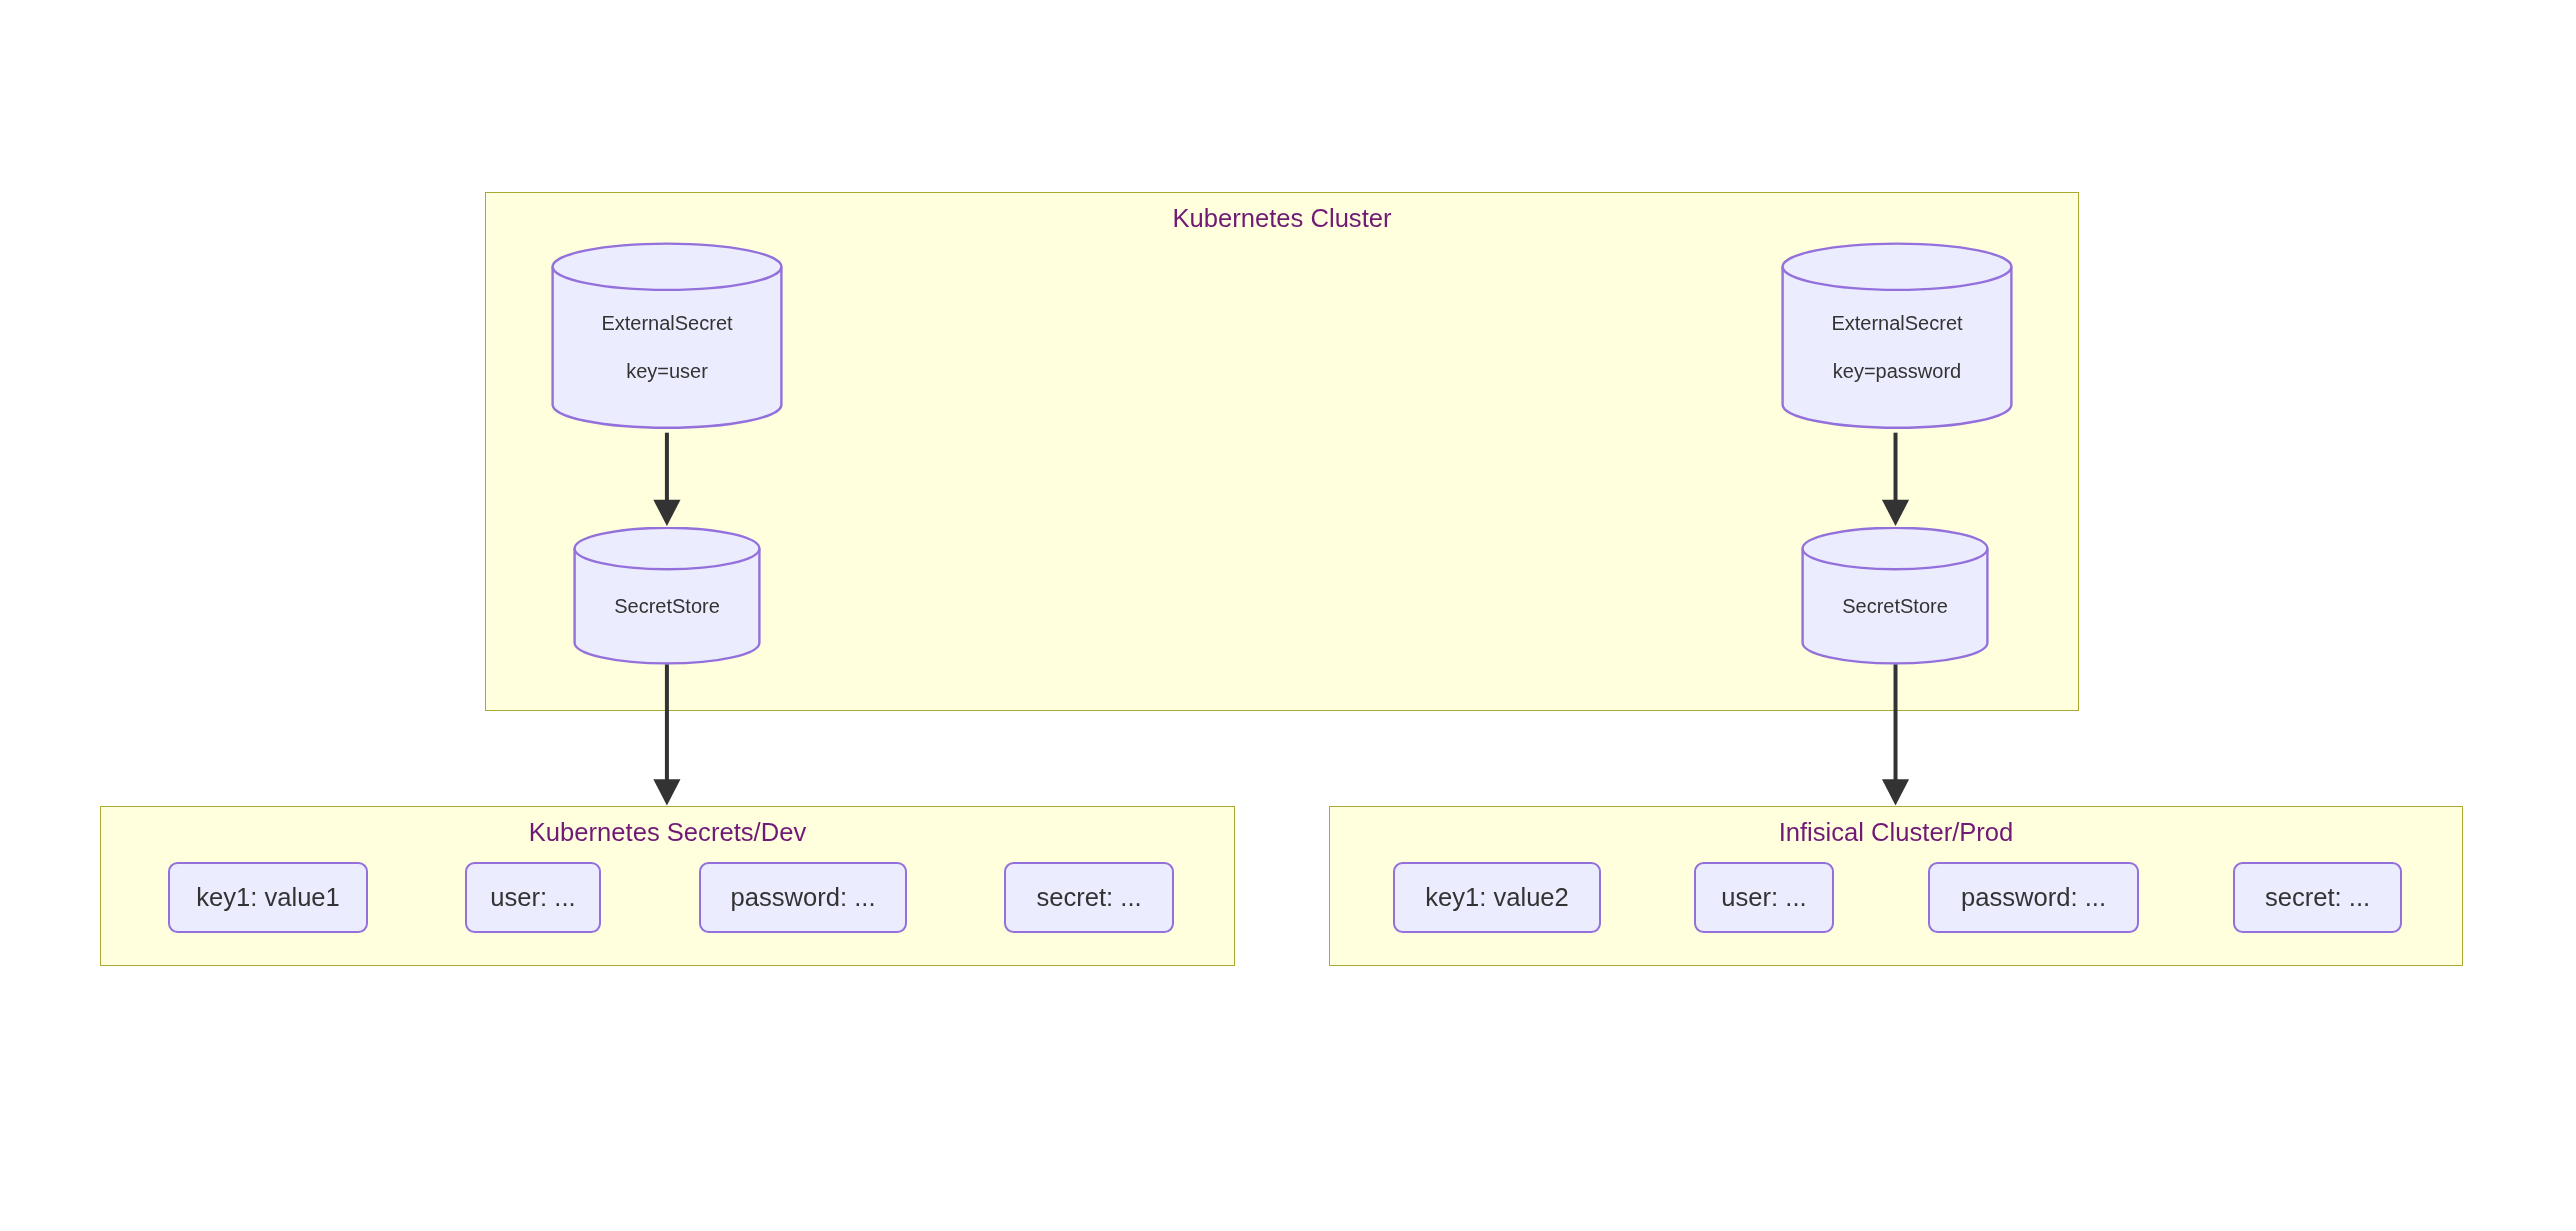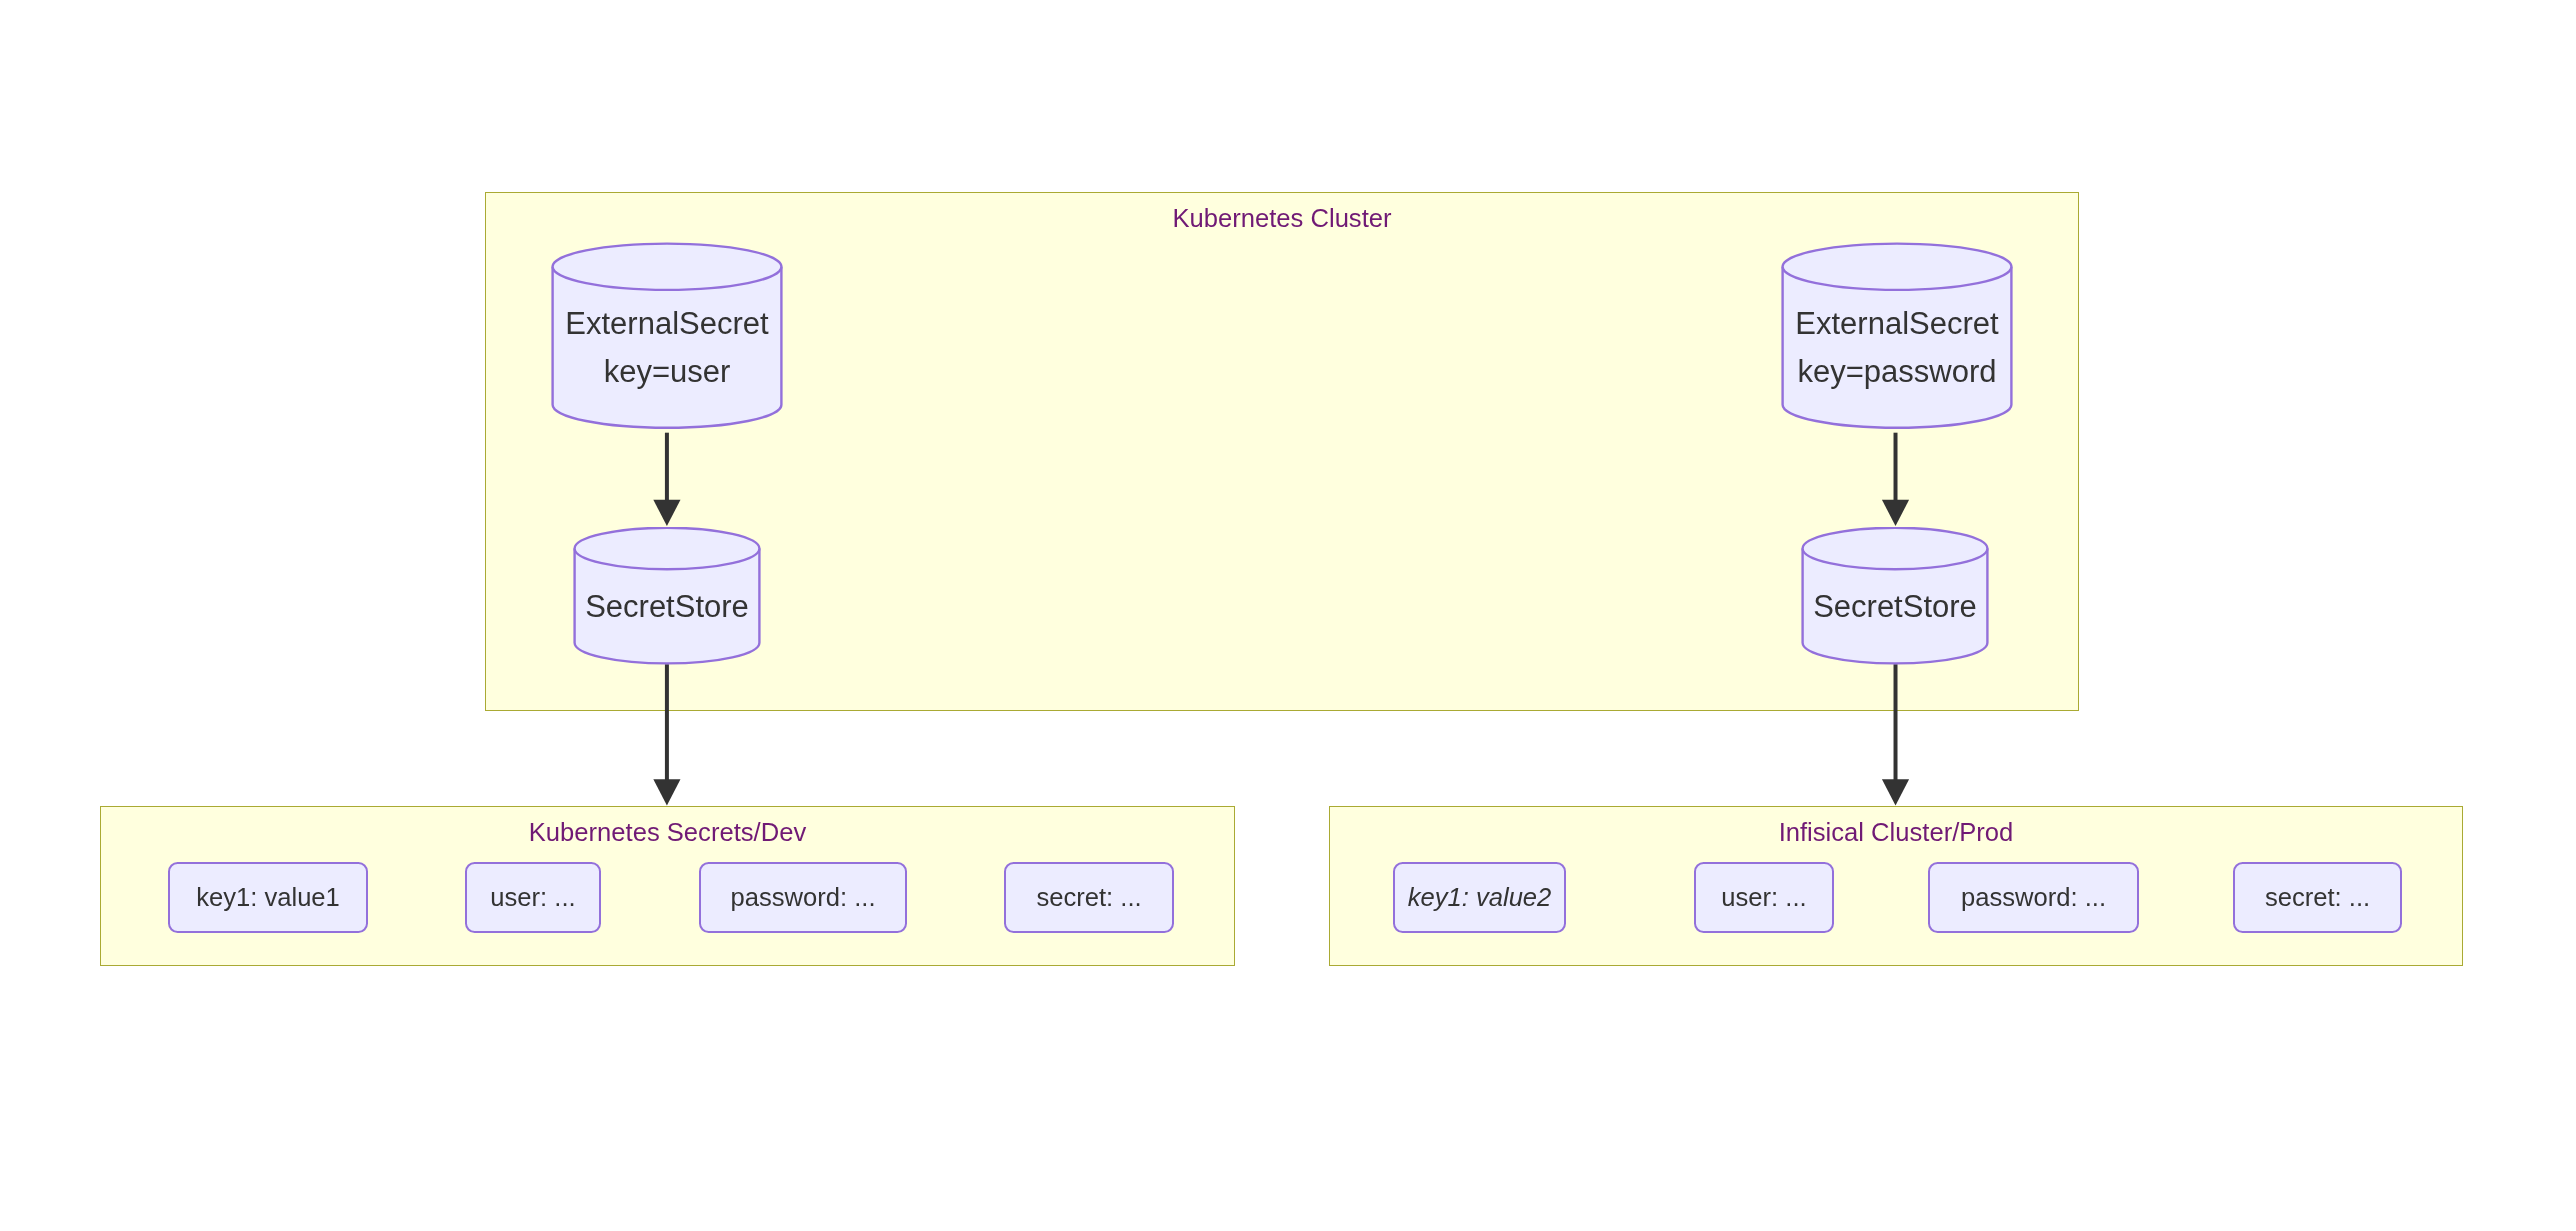--- a/index.html
+++ b/index.html
@@ -50,21 +50,21 @@
   .cyl-label {
     position: absolute;
     left: 0; right: 0; top: 0; bottom: 0;
     display: flex;
     flex-direction: column;
     align-items: center;
     justify-content: center;
     gap: 21px;
     padding-top: 21px;
     box-sizing: border-box;
-    font-size: 31px;
+    font-size: 20px;
     line-height: 27px;
     text-align: center;
     white-space: nowrap;
   }
   #cyl-es-user  { left: 551px;  top: 242px; width: 232px; height: 189px; }
   #cyl-es-pass  { left: 1781px; top: 242px; width: 232px; height: 189px; }
   #cyl-ss-left  { left: 573px;  top: 527px; width: 188px; height: 138px; }
   #cyl-ss-right { left: 1801px; top: 527px; width: 188px; height: 138px; }
 
   
@@ -80,21 +80,21 @@
     align-items: center;
     justify-content: center;
     font-size: 25.6px;
     white-space: nowrap;
     margin-top: 12px;
   }
   #dev-n0  { left: 168px;  width: 200px; }
   #dev-n1  { left: 465px;  width: 136px; }
   #dev-n2  { left: 699px;  width: 208px; }
   #dev-n3  { left: 1004px; width: 170px; }
-  #prod-n0 { left: 1393px; width: 173px; font-style: italic; }
+  #prod-n0 { left: 1393px; width: 208px; }
   #prod-n1 { left: 1694px; width: 140px; }
   #prod-n2 { left: 1928px; width: 211px; }
   #prod-n3 { left: 2233px; width: 169px; }
 
   
   .edges {
     position: absolute;
     left: 0; top: 0;
     width: 2576px;
     height: 1231px;

